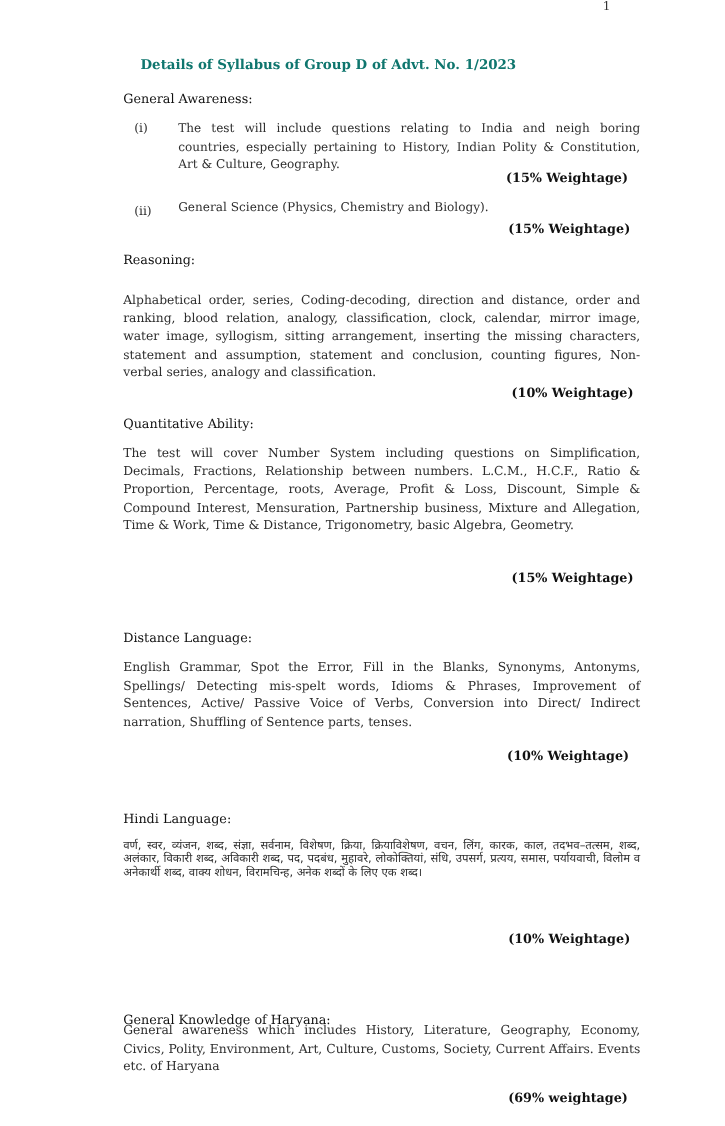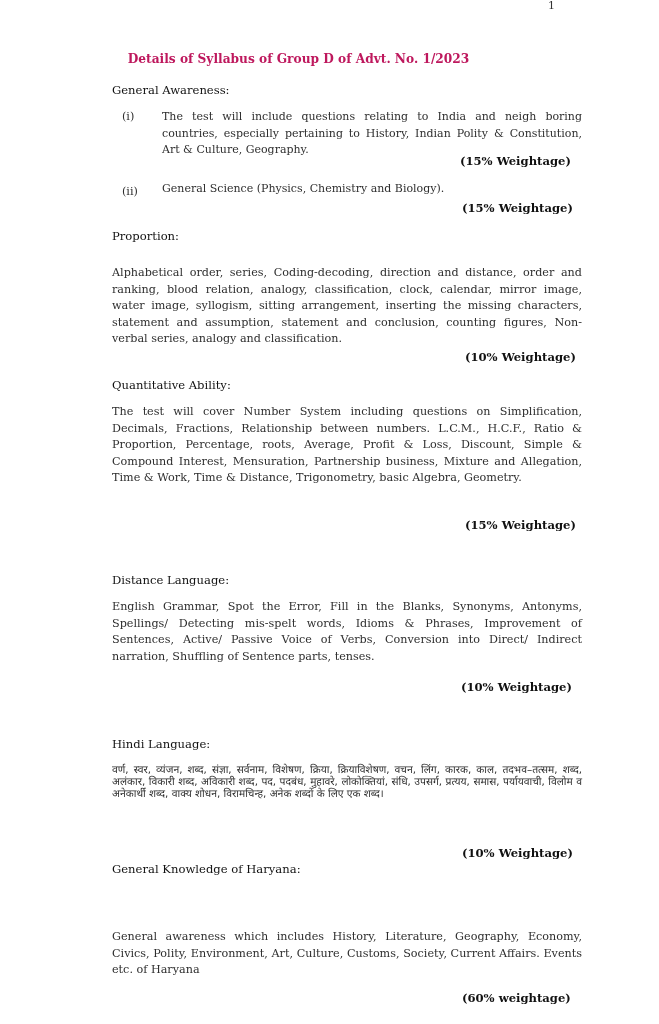--- a/index.html
+++ b/index.html
@@ -7,21 +7,21 @@
       width: 659px; height: 1024px; position: relative; overflow: hidden;
       font-family: "DejaVu Serif", "Liberation Serif", serif;
       color: #2a2a2a;
     }
     .page-number {
       position: absolute; left: 548px; top: -1px;
       font-size: 11px; color: #333;
     }
     .doc-title {
       position: absolute; left: 0; width: 567px; top: 52px;
-      text-align: center; font-weight: bold; font-size: 12.2px; color: #be185d;
+      text-align: center; font-weight: bold; font-size: 12.2px; color: #0f766e;
       padding-left: 30px; box-sizing: border-box;
     }
     .heading {
       position: absolute; left: 112px; font-weight: normal; font-size: 11.6px; color: #111;
     }
     .para {
       position: absolute; left: 112px; width: 470px;
       font-size: 11.2px; line-height: 16.6px; text-align: justify; color: #2e2e2e;
     }
     .item-num {
@@ -49,31 +49,31 @@
 <div class="heading" style="top:83px;">General Awareness:</div>
 
 <div class="item-num" style="top:110px;">(i)</div>
 <div class="item-text" style="top:109px;">The test will include questions relating to India and neigh boring countries, especially pertaining to History, Indian Polity &amp; Constitution, Art &amp; Culture, Geography.</div>
 <div class="weight" style="left:460px; top:154px;">(15% Weightage)</div>
 
 <div class="item-num" style="top:185px;">(ii)</div>
 <div class="item-text" style="top:181px;">General Science (Physics, Chemistry and Biology).</div>
 <div class="weight" style="left:462px; top:201px;">(15% Weightage)</div>
 
-<div class="heading" style="top:229px;">Proportion:</div>
+<div class="heading" style="top:229px;">Reasoning:</div>
 <div class="para" style="top:265px;">Alphabetical order, series, Coding-decoding, direction and distance, order and ranking, blood relation, analogy, classification, clock, calendar, mirror image, water image, syllogism, sitting arrangement, inserting the missing characters, statement and assumption, statement and conclusion, counting figures, Non-verbal series, analogy and classification.</div>
 <div class="weight" style="left:465px; top:350px;">(10% Weightage)</div>
 
 <div class="heading" style="top:378px;text-align:center;">Quantitative Ability:</div>
 <div class="para" style="top:404px;">The test will cover Number System including questions on Simplification, Decimals, Fractions, Relationship between numbers. L.C.M., H.C.F., Ratio &amp; Proportion, Percentage, roots, Average, Profit &amp; Loss, Discount, Simple &amp; Compound Interest, Mensuration, Partnership business, Mixture and Allegation, Time &amp; Work, Time &amp; Distance, Trigonometry, basic Algebra, Geometry.</div>
 <div class="weight" style="left:465px; top:518px;">(15% Weightage)</div>
 
 <div class="heading" style="top:573px;">Distance Language:</div>
 <div class="para" style="top:599px;">English Grammar, Spot the Error, Fill in the Blanks, Synonyms, Antonyms, Spellings/ Detecting mis-spelt words, Idioms &amp; Phrases, Improvement of Sentences, Active/ Passive Voice of Verbs, Conversion into Direct/ Indirect narration, Shuffling of Sentence parts, tenses.</div>
 <div class="weight" style="left:461px; top:680px;">(10% Weightage)</div>
 
 <div class="heading" style="top:737px;">Hindi Language:</div>
 <div class="para hindi" style="top:763px;">वर्ण, स्वर, व्यंजन, शब्द, संज्ञा, सर्वनाम, विशेषण, क्रिया, क्रियाविशेषण, वचन, लिंग, कारक, काल, तदभव–तत्सम, शब्द, अलंकार, विकारी शब्द, अविकारी शब्द, पद, पदबंध, मुहावरे, लोकोक्तियां, संधि, उपसर्ग, प्रत्यय, समास, पर्यायवाची, विलोम व अनेकार्थी शब्द, वाक्य शोधन, विरामचिन्ह, अनेक शब्दों के लिए एक शब्द।</div>
 <div class="weight" style="left:462px; top:846px;">(10% Weightage)</div>
 
-<div class="heading" style="top:862px;">General Knowledge of Haryana:</div>
+<div class="heading" style="top:920px;">General Knowledge of Haryana:</div>
 <div class="para" style="top:929px;">General awareness which includes History, Literature, Geography, Economy, Civics, Polity, Environment, Art, Culture, Customs, Society, Current Affairs. Events etc. of Haryana</div>
-<div class="weight" style="left:462px; top:991px;">(60% weightage)</div>
+<div class="weight" style="left:462px; top:991px;">(69% weightage)</div>
 
 </body></html>

